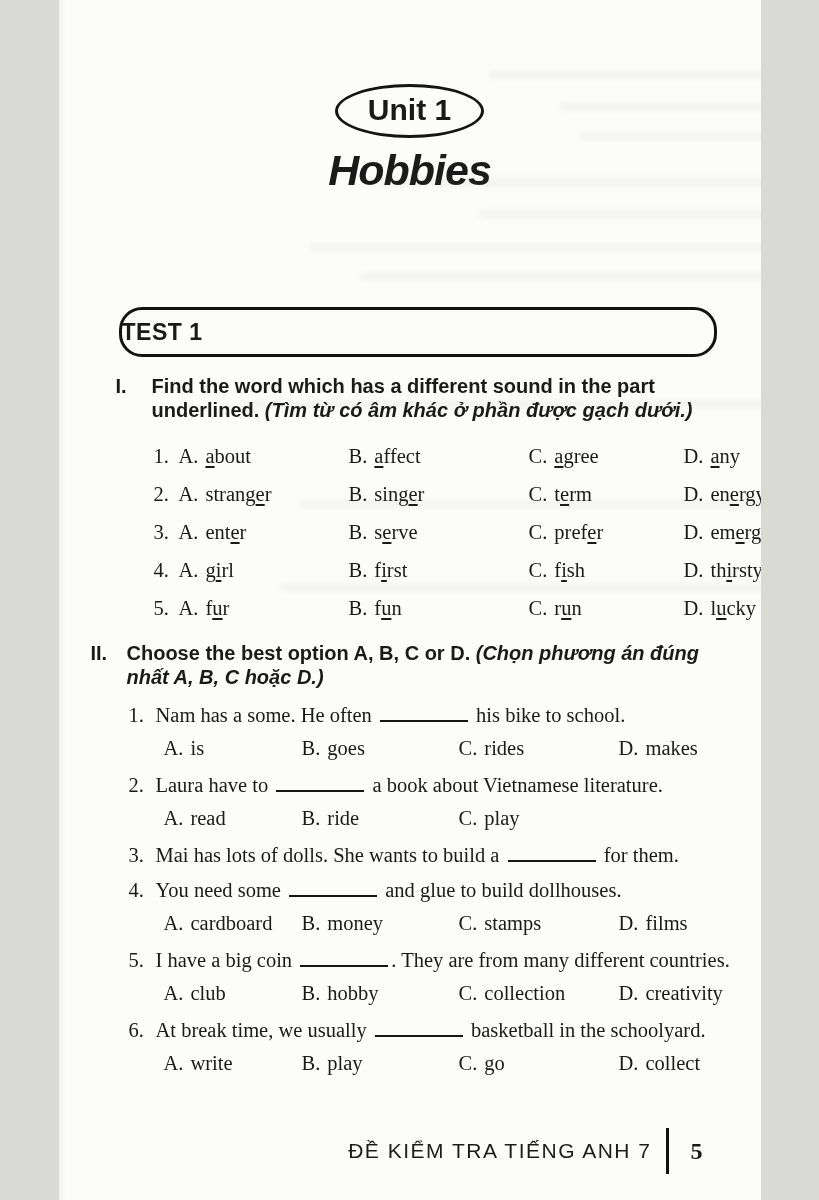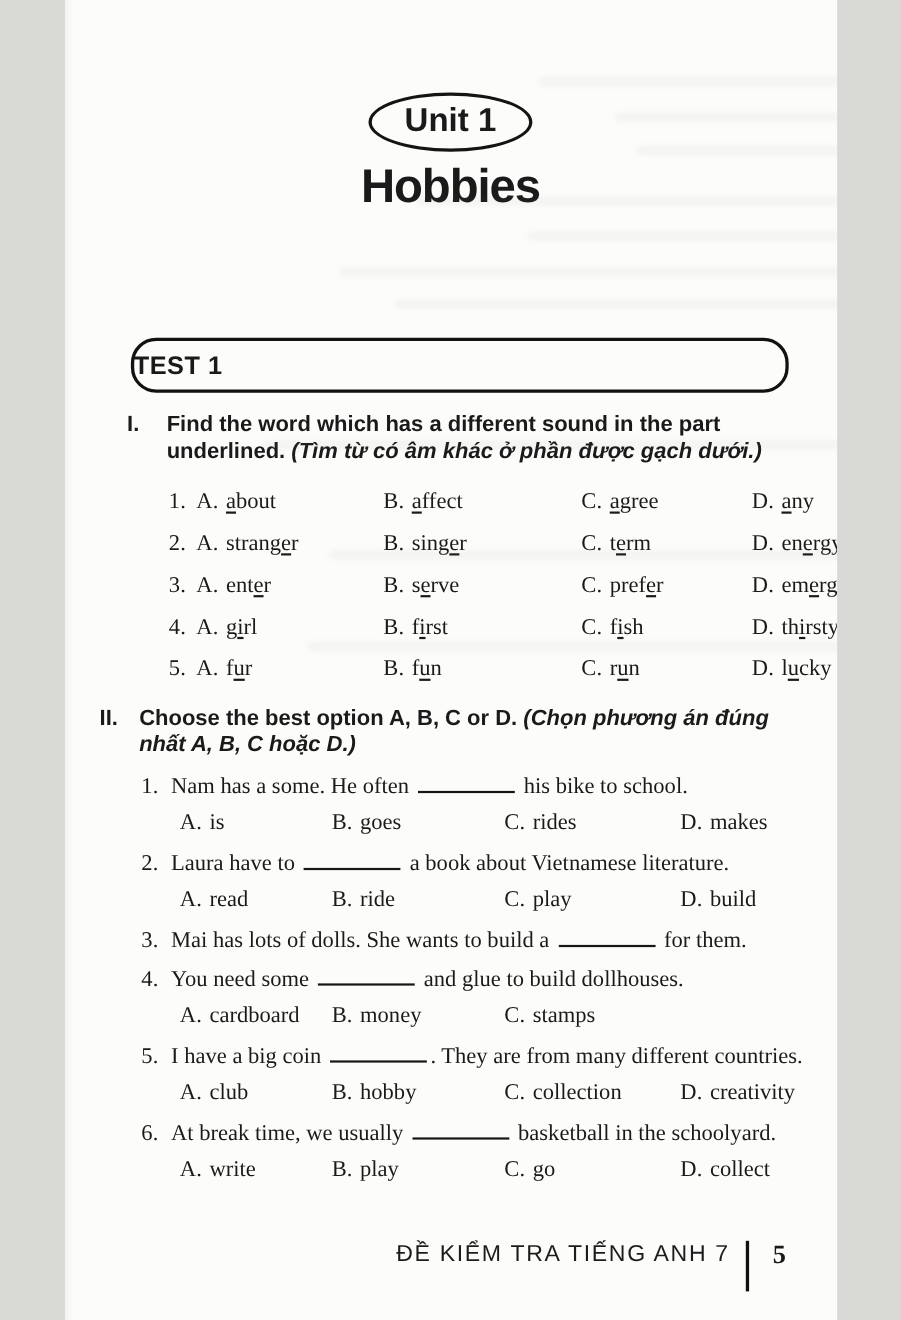--- a/index.html
+++ b/index.html
@@ -40,20 +40,21 @@
     font-family:"Liberation Sans", sans-serif;
     font-weight:bold;font-size:30px;
     letter-spacing:0px;
   }
   .page-title{
     margin:8px 0 0 0;
     text-align:center;
     font-family:"Liberation Sans", sans-serif;
     font-weight:bold;font-size:43px;
     letter-spacing:-1px;
+    font-style:italic;
   }
   .test-box{
     margin:112px 44px 0 60px;
     height:44px;
     border:3px solid #121212;
     border-radius:23px;
     display:flex;align-items:center;justify-content:flex-start;
     font-family:"Liberation Sans", sans-serif;
     font-weight:bold;font-size:23px;
     letter-spacing:0.5px;
@@ -99,22 +100,22 @@
     border-bottom:2px solid #161616;
     vertical-align:baseline;margin:0 3px;
   }
   .s2-opts{
     display:grid;grid-template-columns:138px 157px 160px auto;
     align-items:baseline;height:35px;
     padding-left:73px;font-size:20.5px;white-space:pre;
   }
 
   .page-footer{
-    position:absolute;right:40px;bottom:26px;
-    display:flex;align-items:flex-start;
+    position:absolute;right:52px;bottom:26px;
+    display:flex;align-items:center;
   }
   .footer-title{
     font-family:"Liberation Sans", sans-serif;
     font-size:21px;letter-spacing:1.5px;color:#1c1c1c;
   }
   .footer-bar{
     width:3px;height:46px;background:#111;
     margin:0 16px 0 14px;
   }
   .footer-page{
@@ -178,28 +179,28 @@
         <span class="vi">(Chọn phương án đúng nhất A, B, C hoặc D.)</span>
       </span>
     </div>
     <div class="s2-questions" id="s2-questions">
         <div class="s2-q">
           <div class="s2-stem-row"><span class="qnum">1.</span><span class="stem"><span>Nam has a some. He often </span><span class="blank"></span><span> his bike to school.</span></span></div>
           <div class="s2-opts"><span class="opt"><span class="optlab">A.</span><span class="word">is</span></span><span class="opt"><span class="optlab">B.</span><span class="word">goes</span></span><span class="opt"><span class="optlab">C.</span><span class="word">rides</span></span><span class="opt"><span class="optlab">D.</span><span class="word">makes</span></span></div>
         </div>
         <div class="s2-q">
           <div class="s2-stem-row"><span class="qnum">2.</span><span class="stem"><span>Laura have to </span><span class="blank"></span><span> a book about Vietnamese literature.</span></span></div>
-          <div class="s2-opts"><span class="opt"><span class="optlab">A.</span><span class="word">read</span></span><span class="opt"><span class="optlab">B.</span><span class="word">ride</span></span><span class="opt"><span class="optlab">C.</span><span class="word">play</span></span><span class="opt"><span class="optlab">D.</span><span class="word">build</span></span></div>
+          <div class="s2-opts"><span class="opt"><span class="optlab">A.</span><span class="word">read</span></span><span class="opt"><span class="optlab">B.</span><span class="word">ride</span></span><span class="opt"><span class="optlab">C.</span><span class="word">play</span></span></div>
         </div>
         <div class="s2-q">
           <div class="s2-stem-row"><span class="qnum">3.</span><span class="stem"><span>Mai has lots of dolls. She wants to build a </span><span class="blank"></span><span> for them.</span></span></div>
         </div>
         <div class="s2-q">
           <div class="s2-stem-row"><span class="qnum">4.</span><span class="stem"><span>You need some </span><span class="blank"></span><span> and glue to build dollhouses.</span></span></div>
-          <div class="s2-opts"><span class="opt"><span class="optlab">A.</span><span class="word">cardboard</span></span><span class="opt"><span class="optlab">B.</span><span class="word">money</span></span><span class="opt"><span class="optlab">C.</span><span class="word">stamps</span></span></div>
+          <div class="s2-opts"><span class="opt"><span class="optlab">A.</span><span class="word">cardboard</span></span><span class="opt"><span class="optlab">B.</span><span class="word">money</span></span><span class="opt"><span class="optlab">C.</span><span class="word">stamps</span></span><span class="opt"><span class="optlab">D.</span><span class="word">films</span></span></div>
         </div>
         <div class="s2-q">
           <div class="s2-stem-row"><span class="qnum">5.</span><span class="stem"><span>I have a big coin </span><span class="blank"></span><span>. They are from many different countries.</span></span></div>
           <div class="s2-opts"><span class="opt"><span class="optlab">A.</span><span class="word">club</span></span><span class="opt"><span class="optlab">B.</span><span class="word">hobby</span></span><span class="opt"><span class="optlab">C.</span><span class="word">collection</span></span><span class="opt"><span class="optlab">D.</span><span class="word">creativity</span></span></div>
         </div>
         <div class="s2-q">
           <div class="s2-stem-row"><span class="qnum">6.</span><span class="stem"><span>At break time, we usually </span><span class="blank"></span><span> basketball in the schoolyard.</span></span></div>
           <div class="s2-opts"><span class="opt"><span class="optlab">A.</span><span class="word">write</span></span><span class="opt"><span class="optlab">B.</span><span class="word">play</span></span><span class="opt"><span class="optlab">C.</span><span class="word">go</span></span><span class="opt"><span class="optlab">D.</span><span class="word">collect</span></span></div>
         </div>
       </div>

